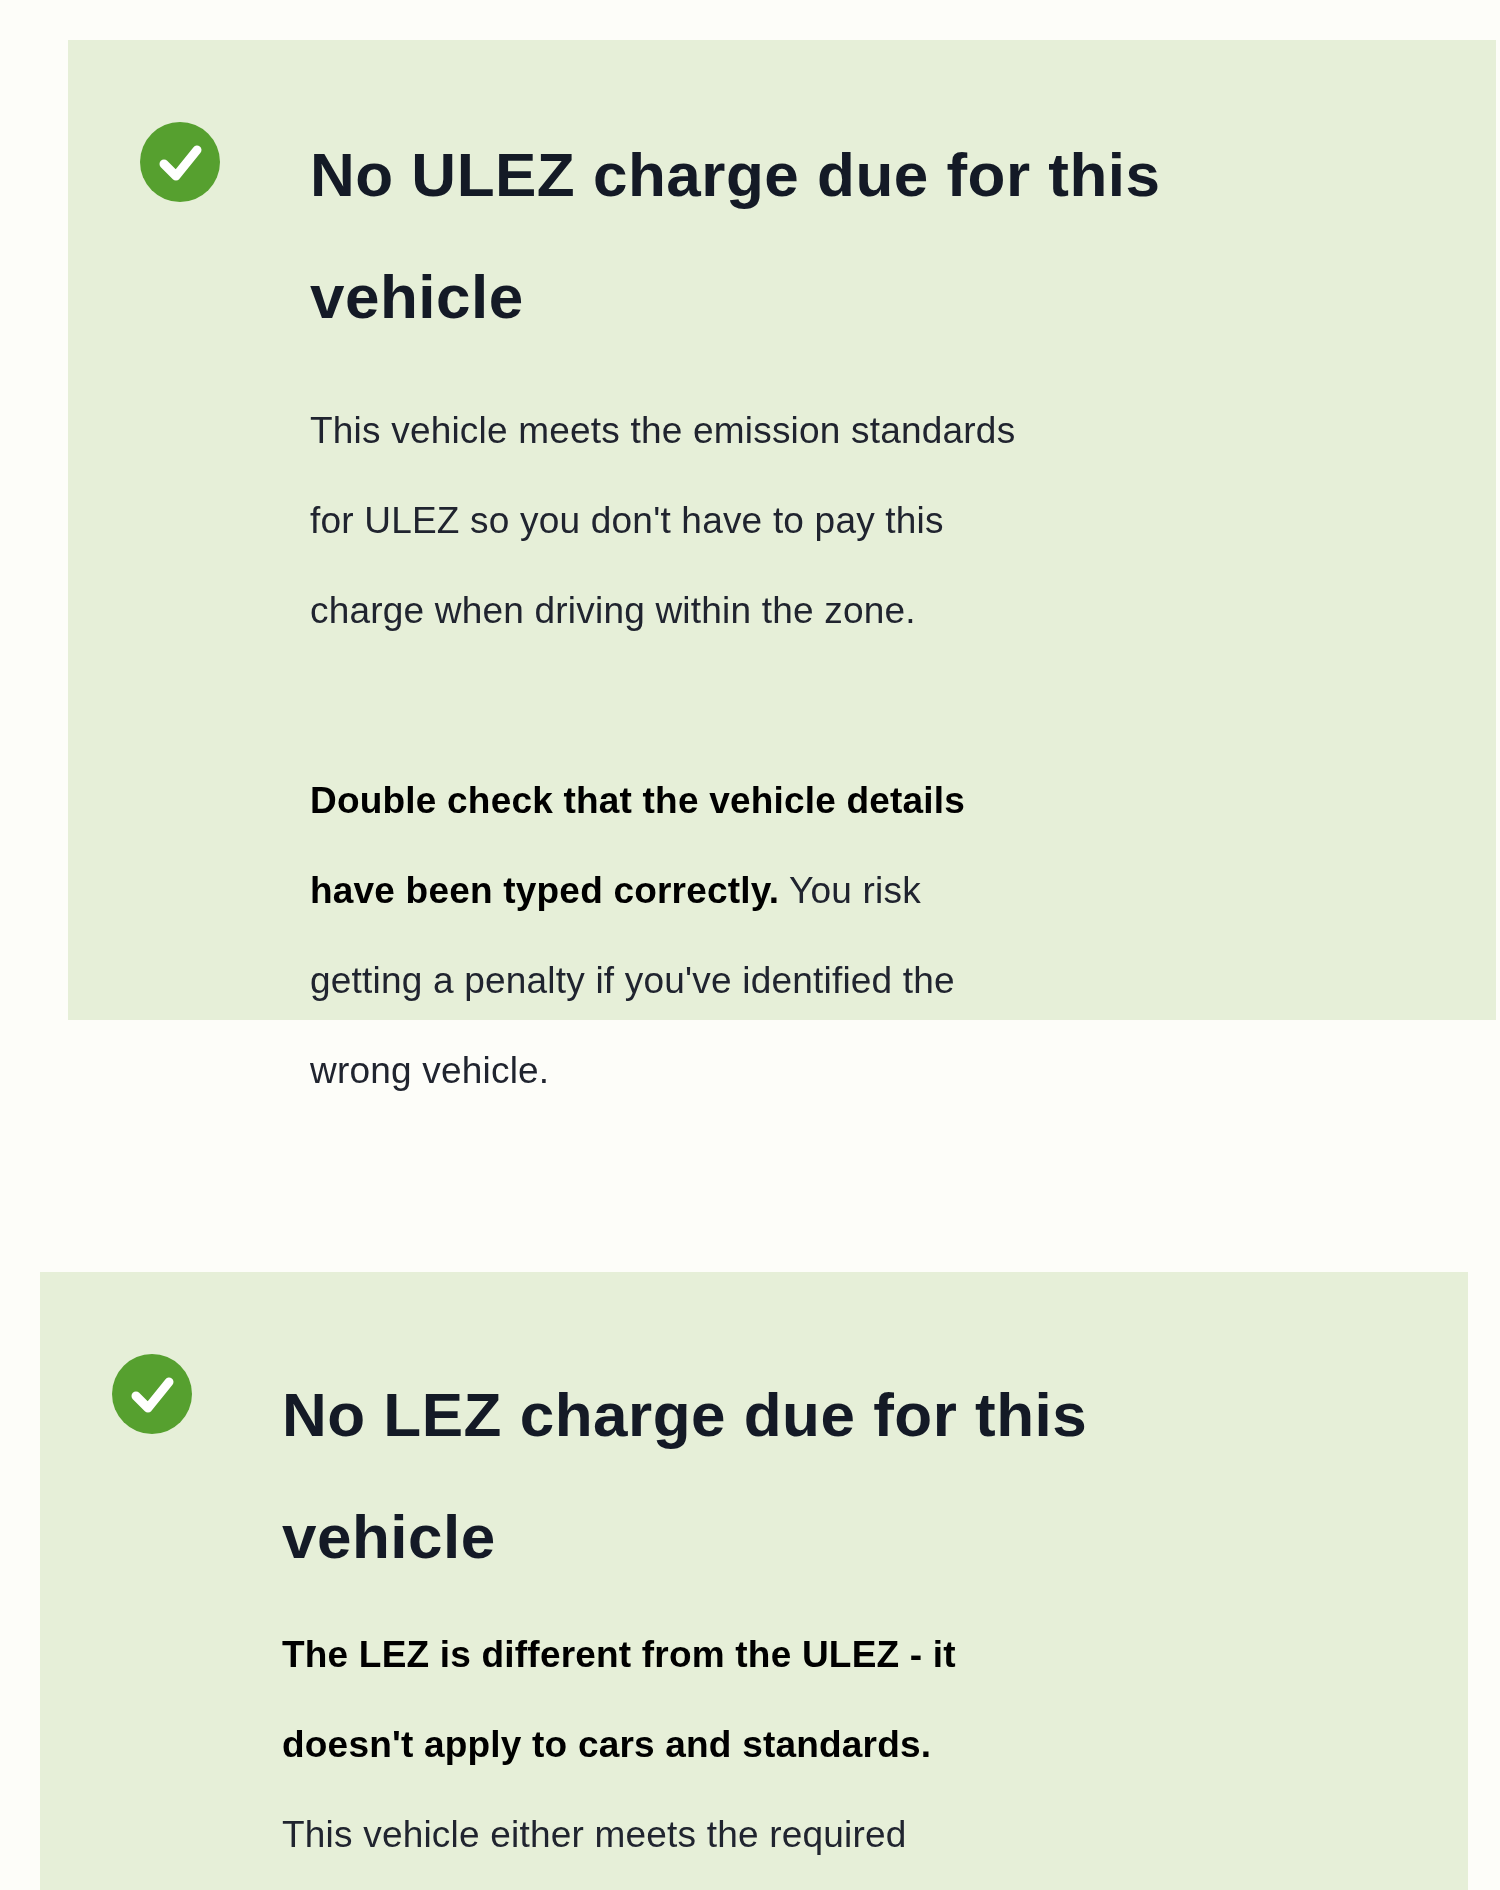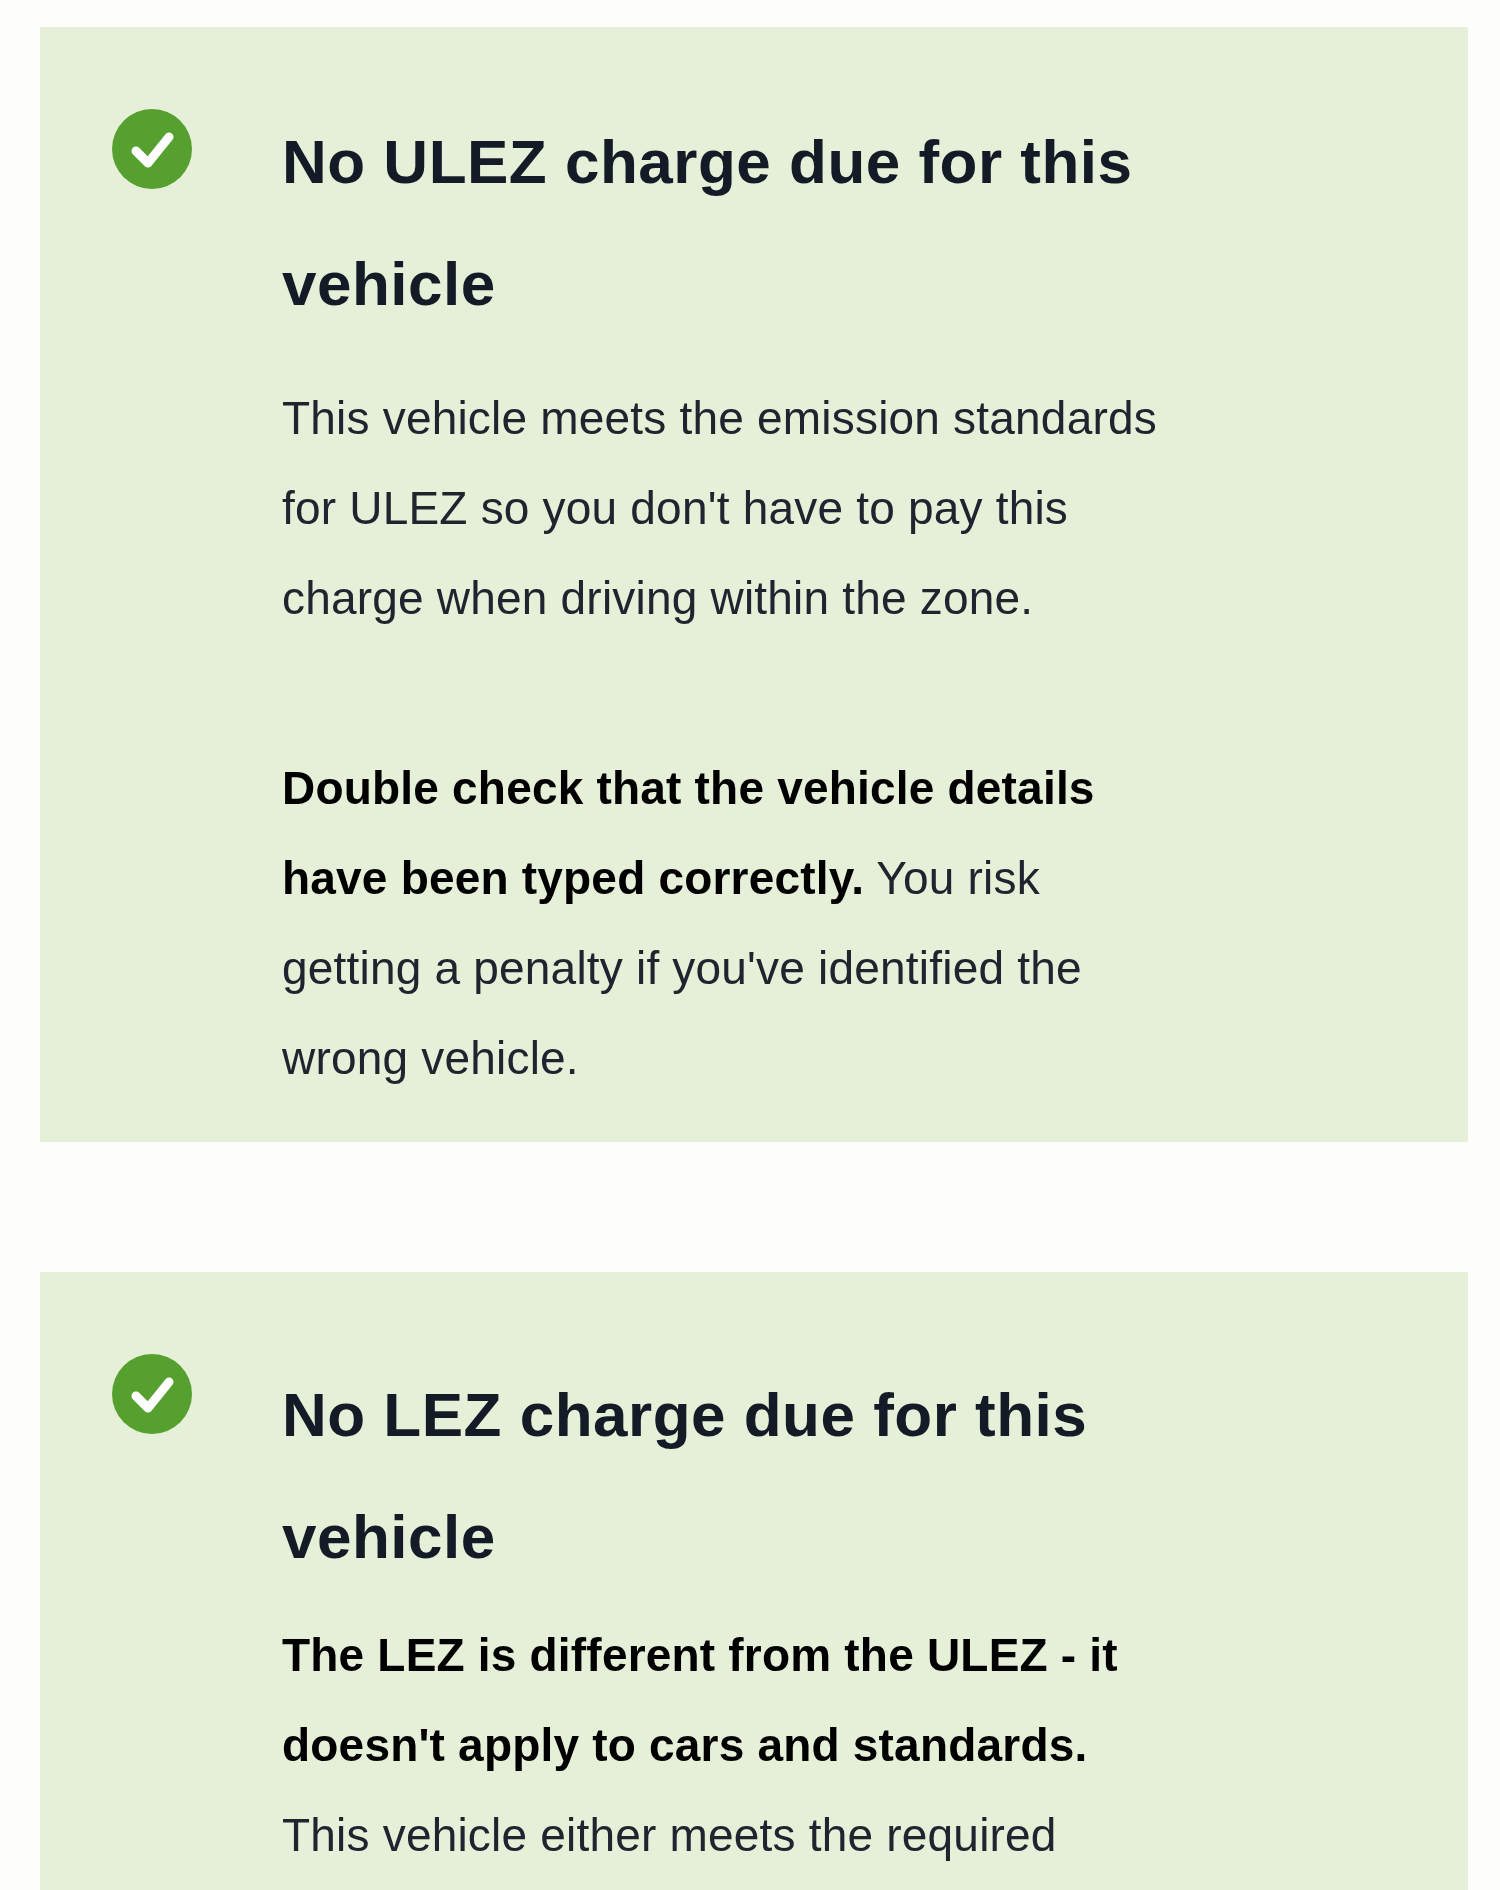--- a/index.html
+++ b/index.html
@@ -14,22 +14,23 @@
     overflow: hidden;
     font-family: "Liberation Sans", sans-serif;
   }
   .panel {
     position: absolute;
     left: 40px;
     width: 1428px;
     background: #e6efd8;
   }
   .panel-ulez {
-    top: 27px;
-    height: 1115px;
+    top: 40px;
+    height: 980px;
+    margin-left: 28px;
   }
   .panel-lez {
     top: 1272px;
     height: 940px; 
   }
   .check-badge {
     position: absolute;
     left: 72px;
     top: 82px;
     width: 80px;
@@ -57,21 +58,21 @@
     font-weight: 600;
     color: #141a26;
     letter-spacing: 0.5px;
     white-space: pre-line;
   }
   .panel-lez .status-title {
     margin-bottom: 12px;
   }
   .para {
     margin: 0;
-    font-size: 46px;
+    font-size: 37px;
     line-height: 90px;
     color: #20242f;
     letter-spacing: 0.2px;
     white-space: pre-line;
   }
   .para + .para {
     margin-top: 100px;
   }
   .para .bold-part {
     font-weight: 700;

